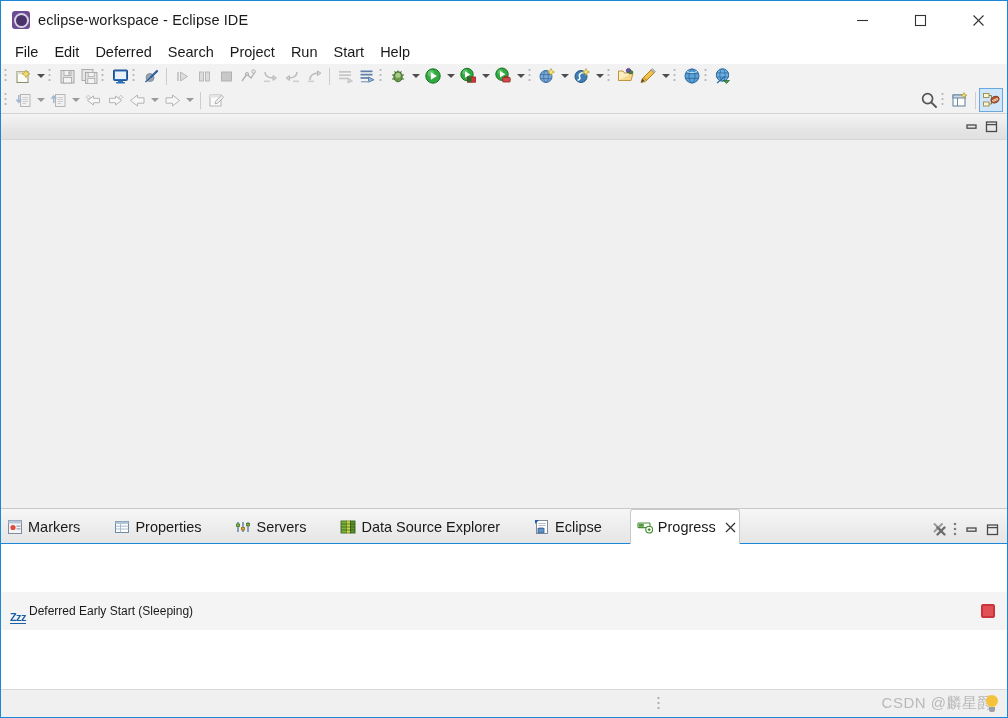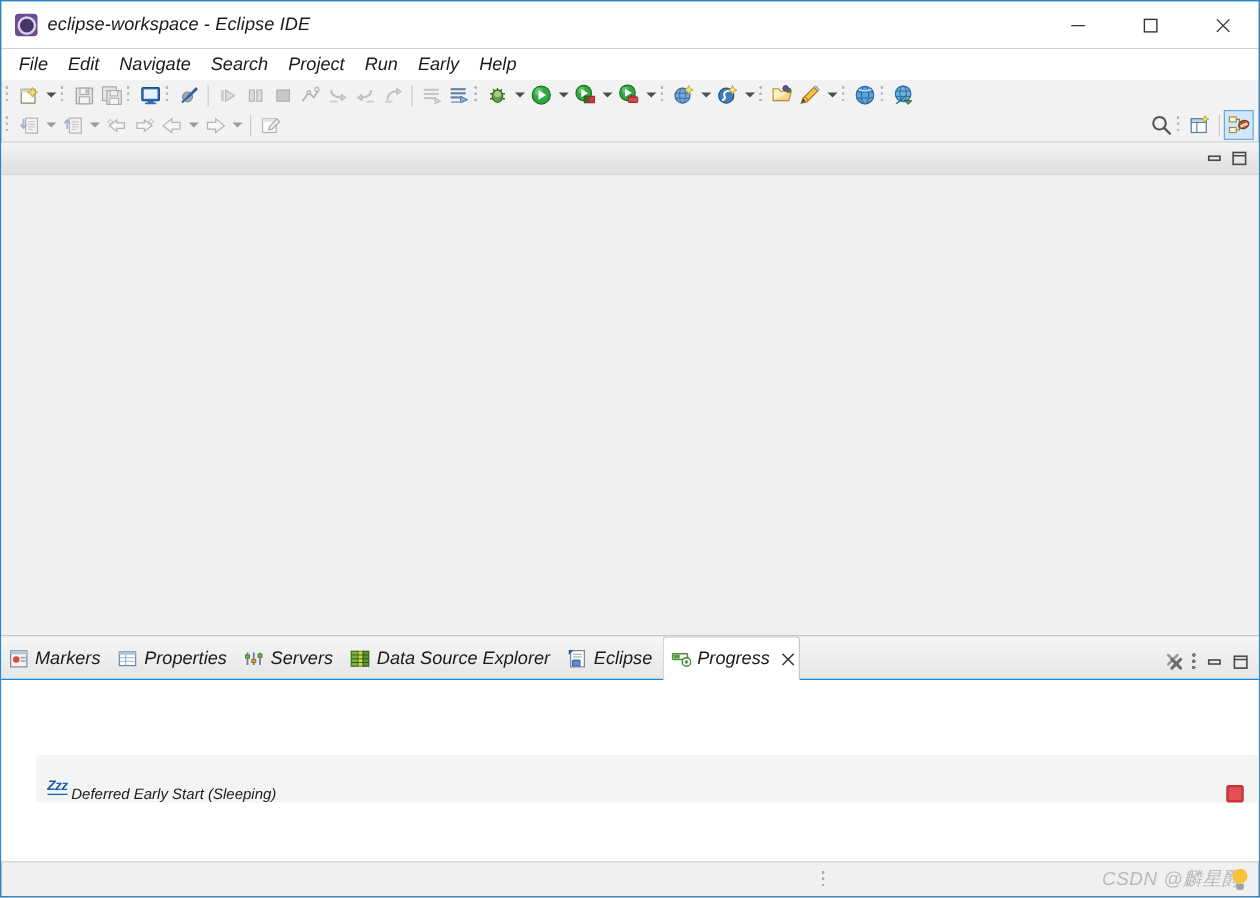--- a/index.html
+++ b/index.html
@@ -6,25 +6,24 @@
   html, body {
     margin: 0; padding: 0;
     width: 1008px; height: 718px;
     overflow: hidden;
     font-family: "Liberation Sans", sans-serif;
     background: #ffffff;
   }
   .window {
     width: 1008px; height: 718px;
     border: 1px solid #1b87d8;
-    background: #000000;
+    background: #d946ef;
     display: flex;
     flex-direction: column;
     position: relative;
-    font-style: italic;
   }
 
   
   .titlebar {
     height: 38px;
     min-height: 38px;
     display: flex;
     align-items: center;
     background: #ffffff;
     position: relative;
@@ -171,20 +170,21 @@
     background: #ffffff;
   }
   .view-tabstrip {
     height: 35px;
     min-height: 35px;
     display: flex;
     align-items: flex-end;
     background: linear-gradient(to bottom, #f6f6f6 0%, #ececec 60%, #e6e6e6 100%);
     border-bottom: 1px solid #1b87d8;
     position: relative;
+    gap: 20px;
   }
   .vtab {
     height: 33px;
     display: flex;
     align-items: center;
     padding: 0 8px 0 6px;
     gap: 5px;
     font-size: 14.5px;
     color: #1a1a1a;
     cursor: default;
@@ -224,26 +224,25 @@
 
   .progress-body {
     flex: 1 1 auto;
     background: #ffffff;
     position: relative;
     overflow: hidden;
   }
   .progress-item {
     position: absolute;
     left: 0; right: 0;
-    top: 60px;
+    top: 48px;
     height: 38px;
     background: #f4f4f4;
     display: flex;
-    align-items: flex-end;
-    margin-left: 28px;
+    align-items: center;
   }
   .progress-icon {
     width: 30px;
     margin-left: 2px;
     display: flex;
     align-items: flex-end;
     justify-content: center;
     height: 100%;
     padding-bottom: 6px;
   }
@@ -344,25 +343,25 @@
             <line x1="1.5" y1="1.5" x2="11.5" y2="11.5" stroke="#333" stroke-width="1.1"></line>
             <line x1="11.5" y1="1.5" x2="1.5" y2="11.5" stroke="#333" stroke-width="1.1"></line>
           </svg>
       </div>
     </div>
   </div>
 
   <div class="menubar">
     <div class="menu-item">File</div>
     <div class="menu-item">Edit</div>
-    <div class="menu-item">Navigate</div>
+    <div class="menu-item">Deferred</div>
     <div class="menu-item">Search</div>
     <div class="menu-item">Project</div>
     <div class="menu-item">Run</div>
-    <div class="menu-item">Early</div>
+    <div class="menu-item">Start</div>
     <div class="menu-item">Help</div>
   </div>
 
   <div class="toolbar-area">
 
     <div class="toolbar-row">
       <div class="tb-grip"></div>
 
       <div class="tb-btn">
         <svg width="17" height="17" viewBox="0 0 17 17">

